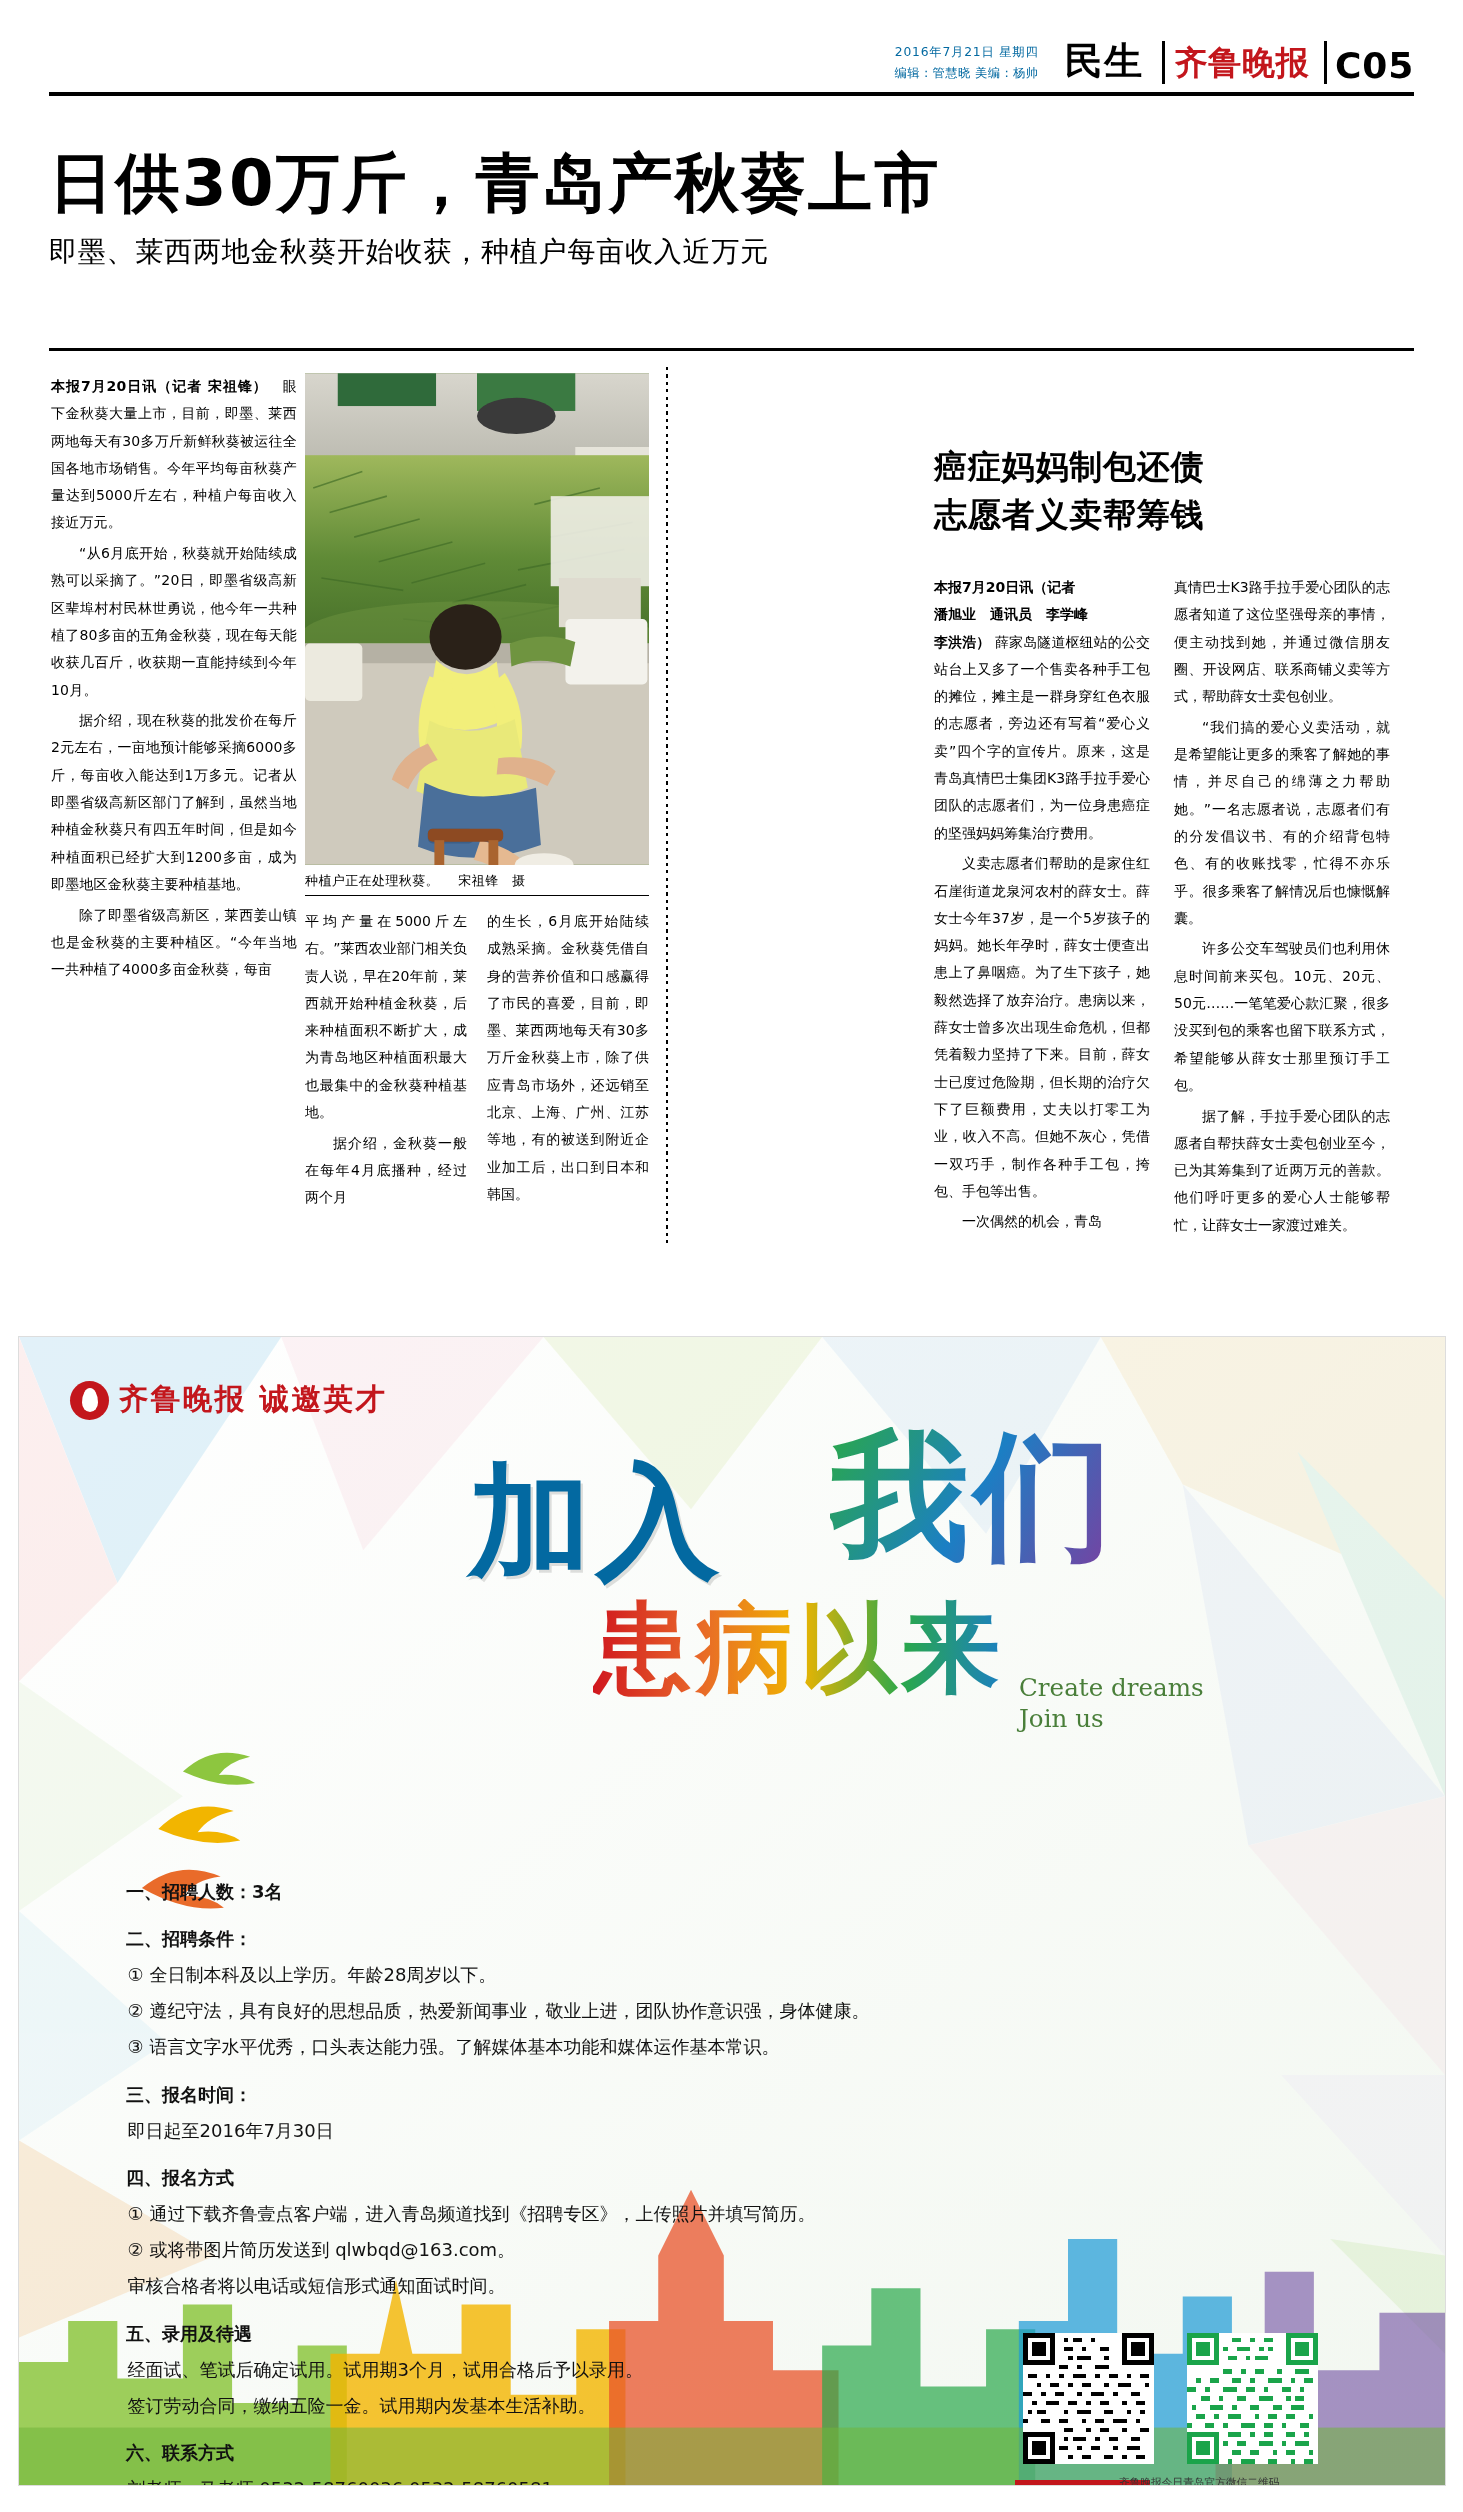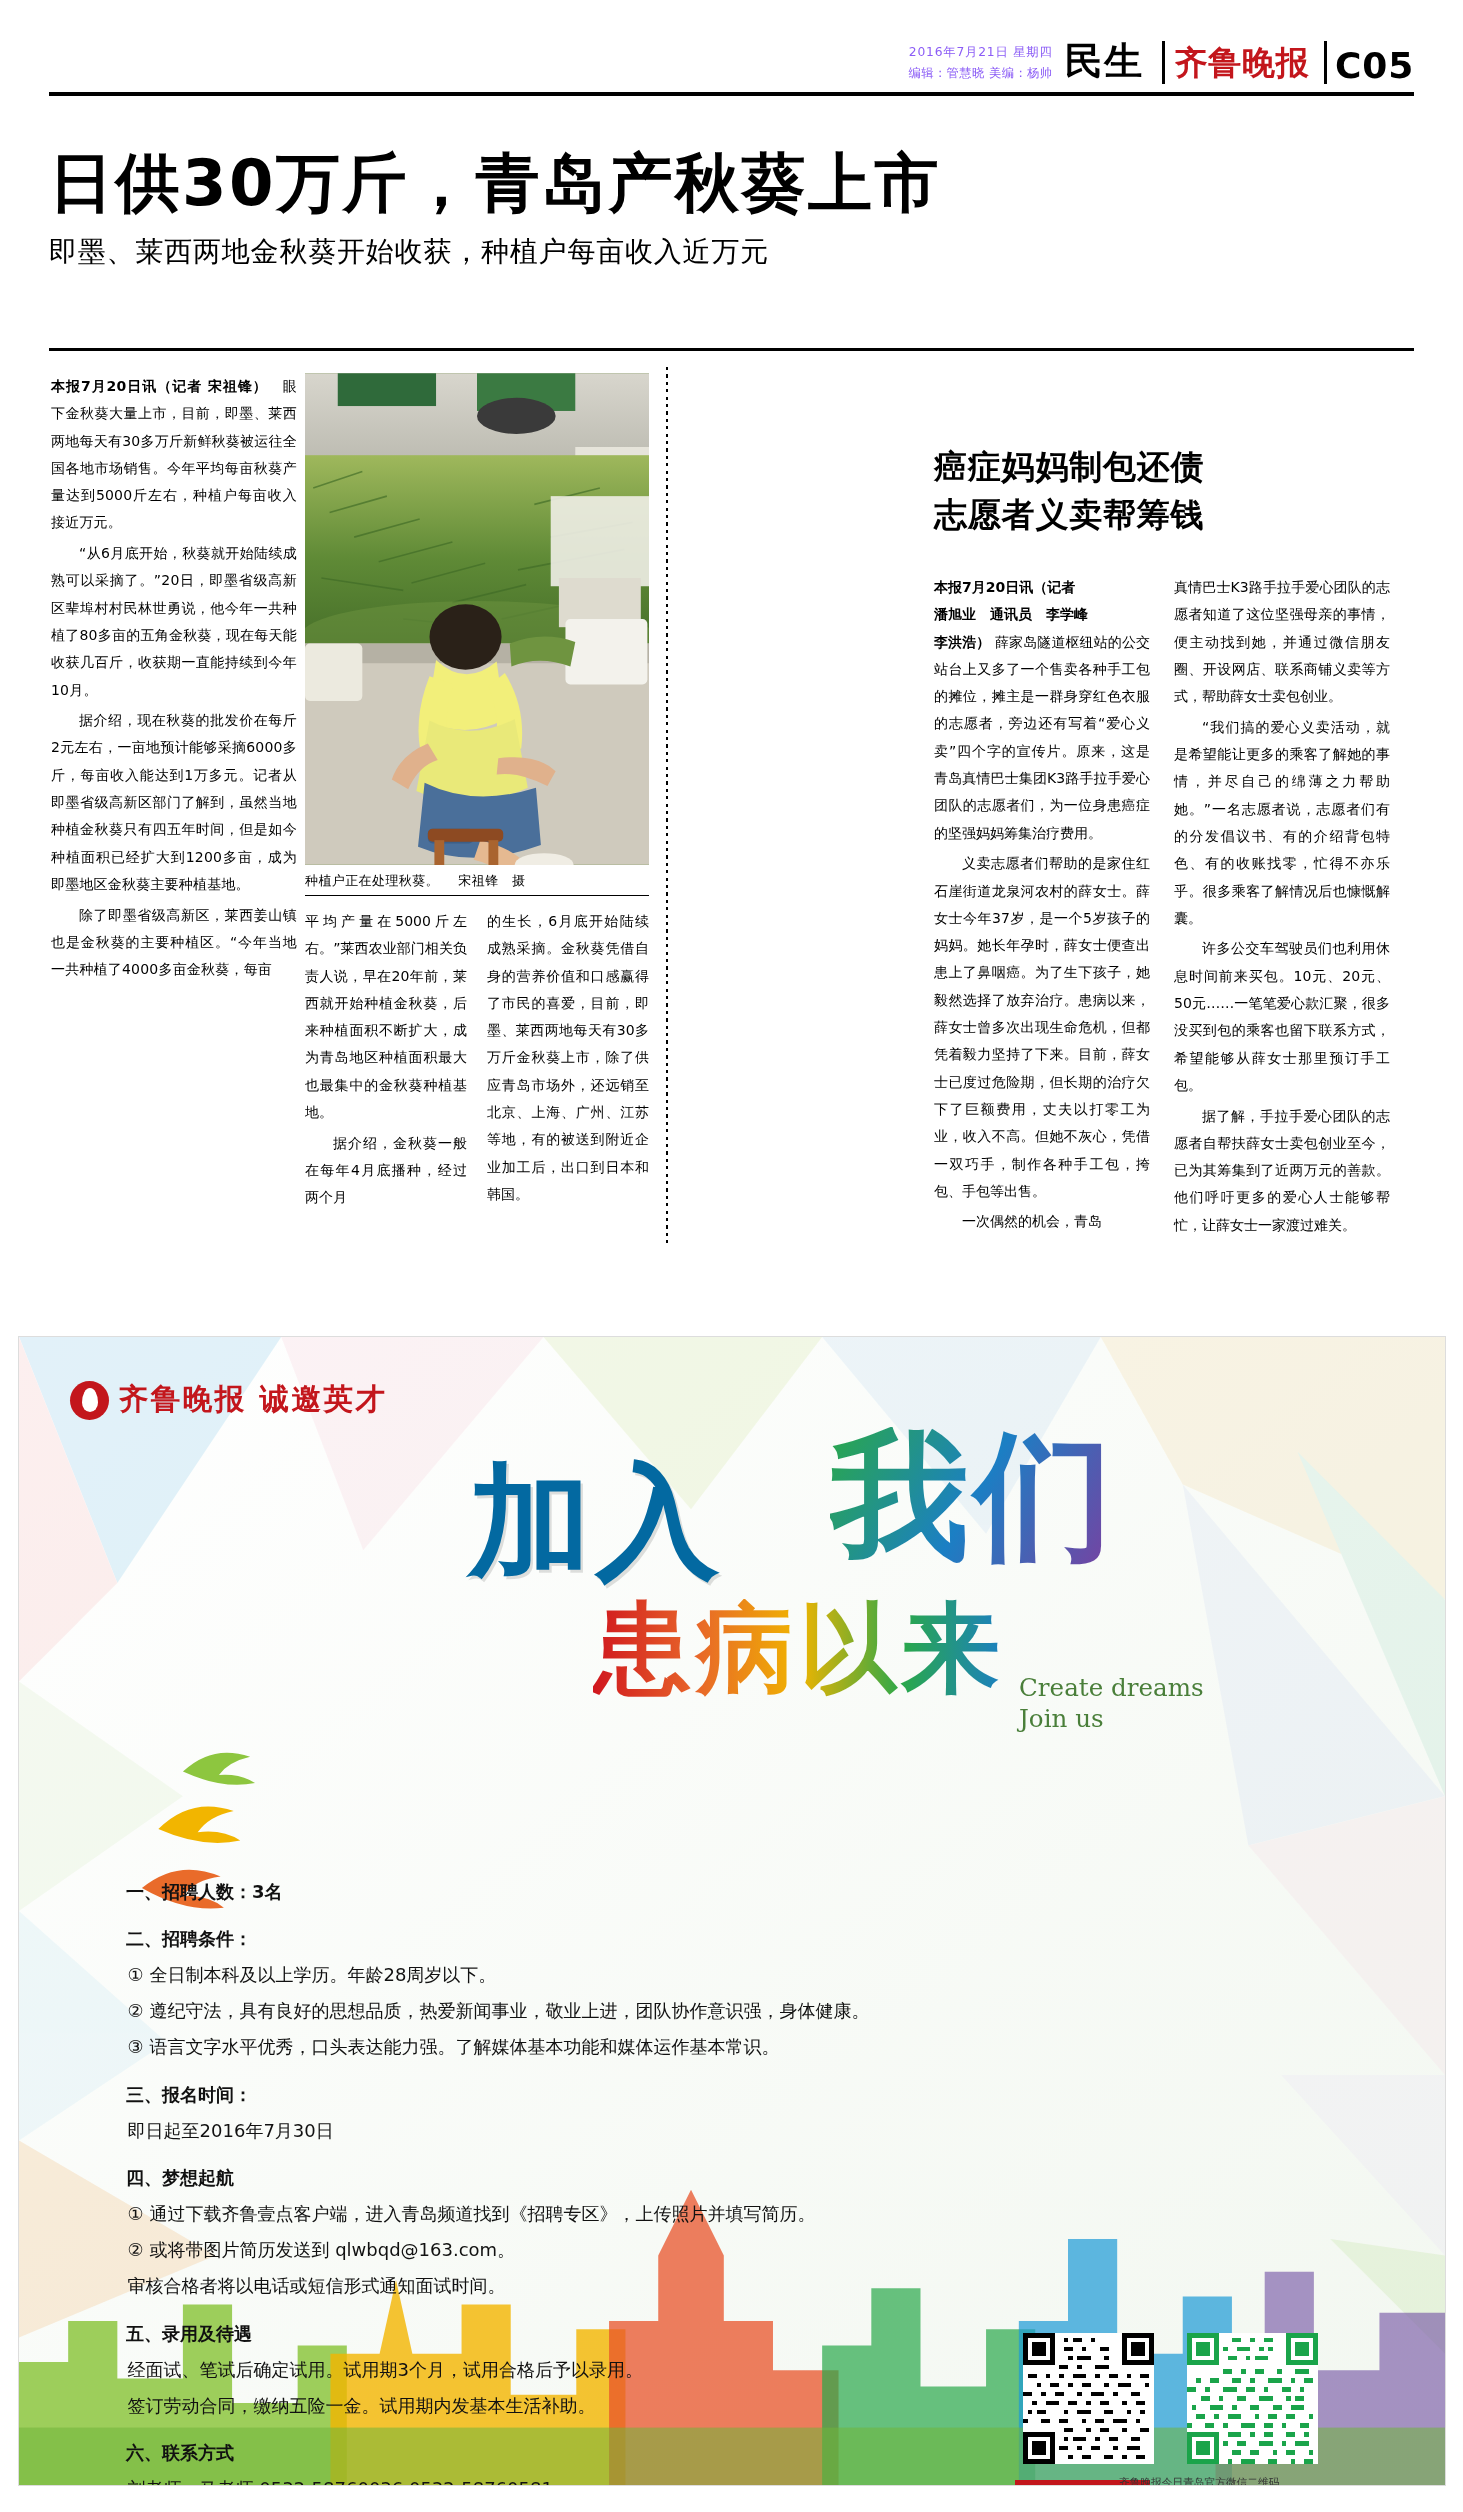--- a/index.html
+++ b/index.html
@@ -12,21 +12,21 @@
     overflow:hidden;
   }
   .page{width:1463px;height:2512px;position:relative;}
 
   
   .masthead{
     position:absolute;left:49px;top:14.8px;width:1365px;height:74px;
     display:flex;align-items:flex-end;justify-content:flex-end;
   }
   .mh-dateblock{
-    text-align:right;font-size:12.3px;line-height:1.7;color:#8b5cf6;margin-right:4px;padding-bottom:4.9px;
+    text-align:right;font-size:12.3px;line-height:1.7;color:#0369a1;margin-right:18px;padding-bottom:4.9px;
   }
   .mh-dateblock .l1{letter-spacing:0.8px;}
   .mh-dateblock .l2{letter-spacing:0.4px;}
   .mh-section{
     font-size:38px;font-weight:bold;letter-spacing:1.6px;padding:0 14.8px 1.6px 8.2px;
     font-family:"DejaVu Sans","Liberation Sans",sans-serif;
   }
   .mh-divider{width:2.5px;height:43px;background:#000;margin:0 3.3px 4.9px 3.3px;}
   .mh-logo{
     font-size:33px;font-weight:bold;color:#c3161c;letter-spacing:0.8px;padding:0 11.5px 3.3px 6.6px;
@@ -358,21 +358,21 @@
     </div>
 
     <div class="ad-body">
       <div class="sec">一、招聘人数：3名</div>
       <div class="sec">二、招聘条件：</div>
       <div class="ln">① 全日制本科及以上学历。年龄28周岁以下。</div>
       <div class="ln">② 遵纪守法，具有良好的思想品质，热爱新闻事业，敬业上进，团队协作意识强，身体健康。</div>
       <div class="ln">③ 语言文字水平优秀，口头表达能力强。了解媒体基本功能和媒体运作基本常识。</div>
       <div class="sec">三、报名时间：</div>
       <div class="ln">即日起至2016年7月30日</div>
-      <div class="sec">四、梦想起航</div>
+      <div class="sec">四、报名方式</div>
       <div class="ln">① 通过下载齐鲁壹点客户端，进入青岛频道找到《招聘专区》，上传照片并填写简历。</div>
       <div class="ln">② 或将带图片简历发送到 qlwbqd@163.com。</div>
       <div class="ln">审核合格者将以电话或短信形式通知面试时间。</div>
       <div class="sec">五、录用及待遇</div>
       <div class="ln">经面试、笔试后确定试用。试用期3个月，试用合格后予以录用。</div>
       <div class="ln">签订劳动合同，缴纳五险一金。试用期内发基本生活补助。</div>
       <div class="sec">六、联系方式</div>
       <div class="ln">刘老师、马老师 0532-58760036 0532-58760581</div>
     </div>
 

